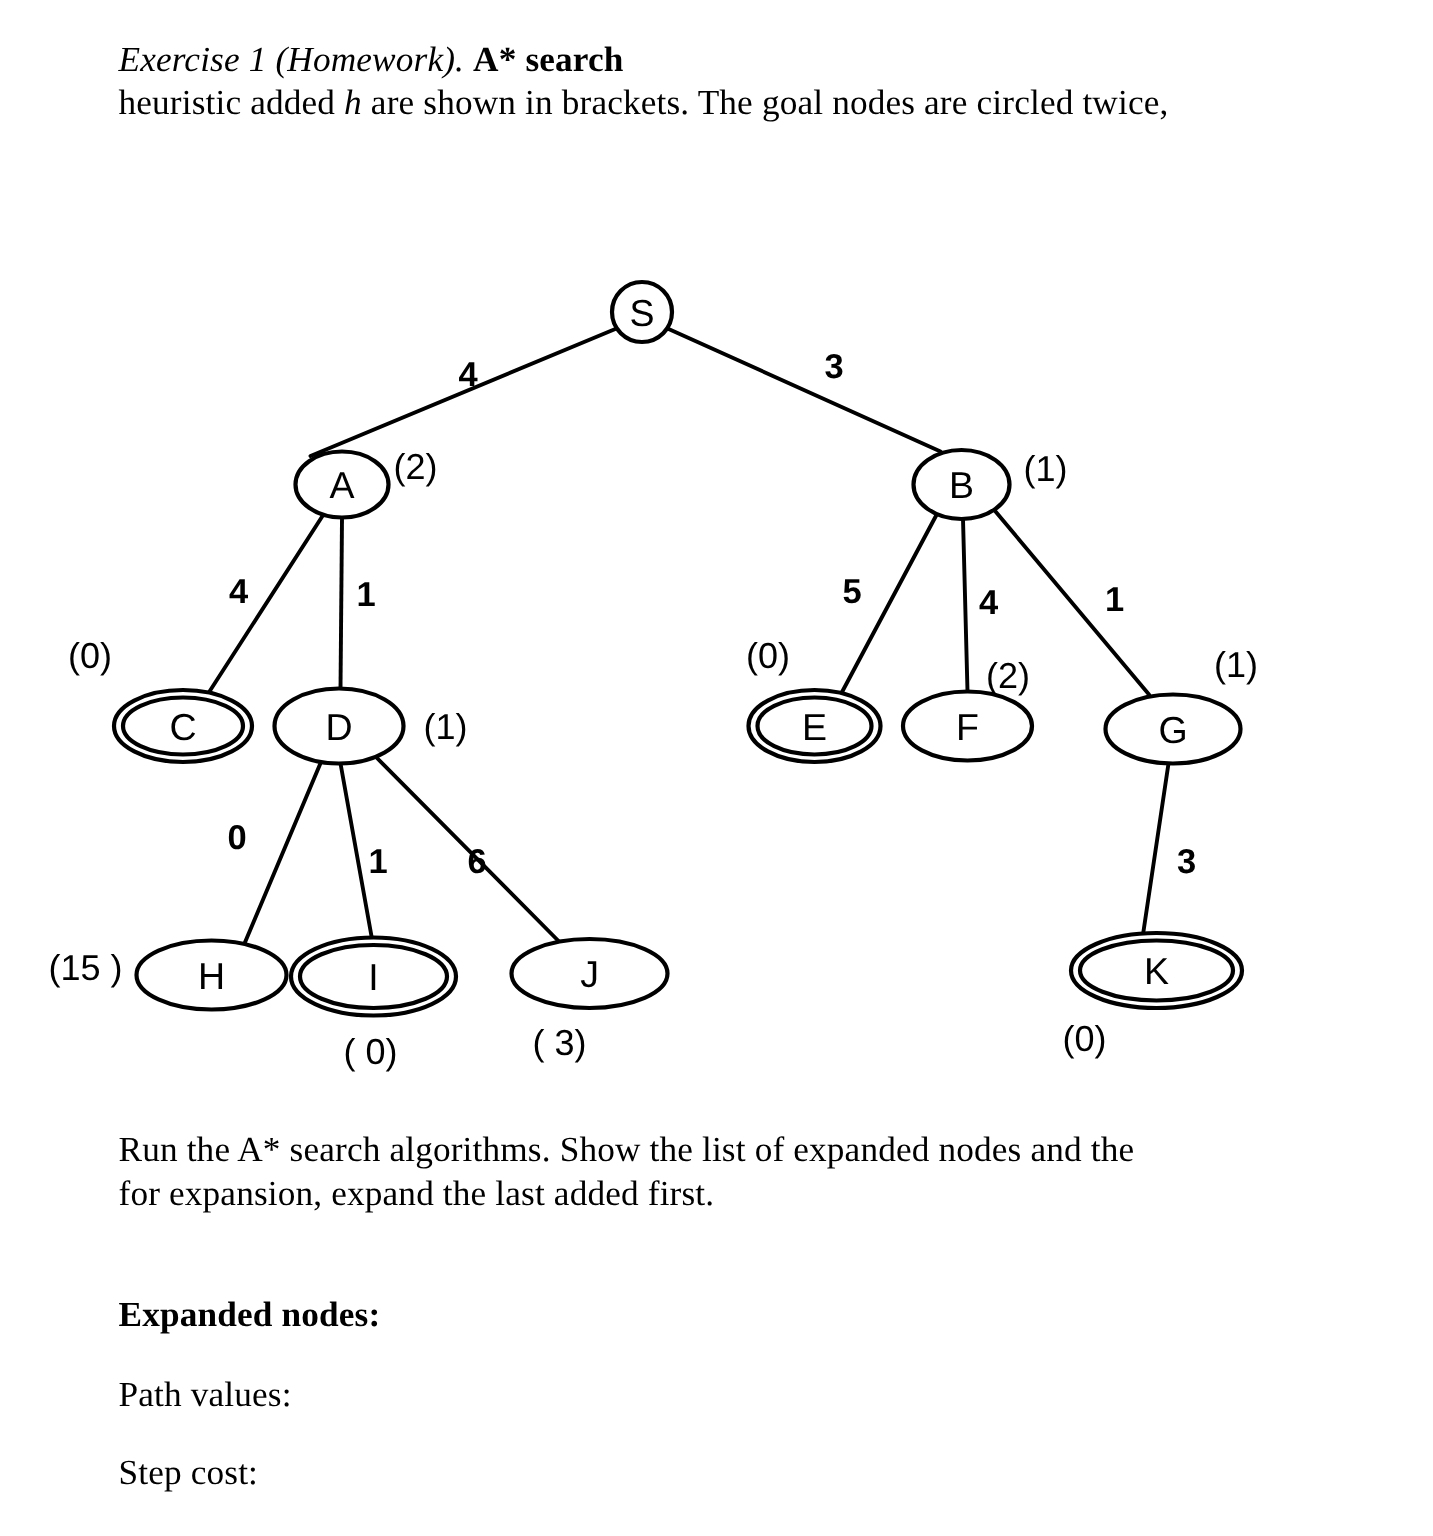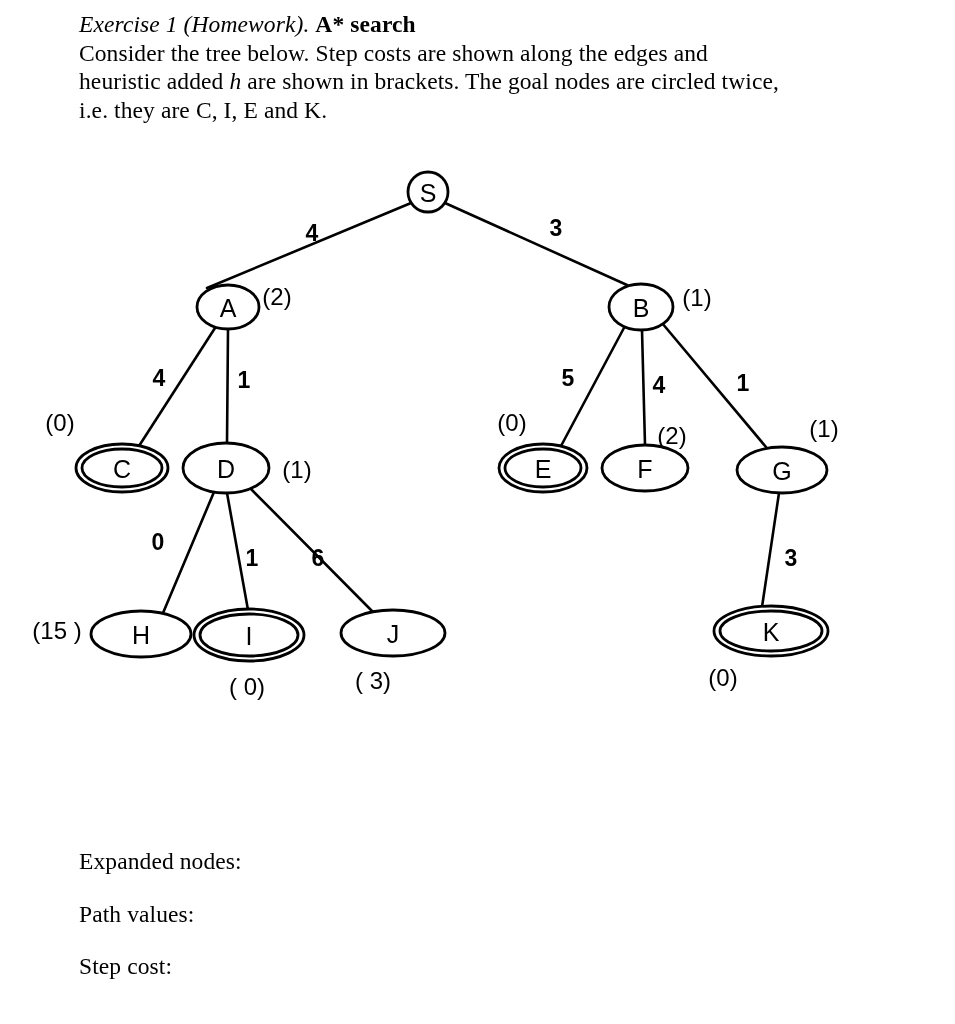--- a/index.html
+++ b/index.html
@@ -10,21 +10,21 @@
   body {
     width: 955px;
     height: 1024px;
     position: relative;
     font-family: "Liberation Serif", "DejaVu Serif", serif;
     color: #000000;
     overflow: hidden;
   }
   .page {
     position: absolute;
-    left: 0; top: 0;
+    left: 0; top: 16px;
     width: 955px;
     height: 908px;
   }
 
   
   .text-block {
     position: absolute;
     font-size: 23.5px;
     line-height: 28.5px;
     color: #000;
@@ -44,20 +44,21 @@
   .h-italic { font-style: italic; }
 
   #run-block {
     left: 79px;
     top: 737px;
     width: 860px;
   }
   #expanded-line {
     left: 79px;
     top: 847px;
+    font-weight: bold;
   }
   #path-found-line {
     left: 79px;
     top: 900px;
   }
   #path-cost-line {
     left: 79px;
     top: 952px;
   }
 
@@ -111,27 +112,25 @@
 </head>
 <body>
 
 <div class="page">
 
   <div class="text-block" id="intro-block">
     <div id="title-line">
       <span class="ex-italic">Exercise 1 (Homework).</span>
       <span class="ex-bold">A* search</span>
     </div>
-    <div>Consider the tree below. Step costs are shown along the edges and</div>
     <div>
       <span>heuristic added</span>
       <span class="h-italic">h</span>
       <span>are shown in brackets. The goal nodes are circled twice,</span>
     </div>
-    <div>i.e. they are C, I, E and K.</div>
   </div>
 
   <svg id="tree-svg" viewBox="0 0 955 570">
     <g id="edges-group">
         <line x1="411" y1="53" x2="207" y2="138" class="edge-line"></line>
         <line x1="445" y1="53" x2="627" y2="135" class="edge-line"></line>
         <line x1="215" y1="178" x2="139" y2="296" class="edge-line"></line>
         <line x1="228" y1="180" x2="227" y2="293" class="edge-line"></line>
         <line x1="214" y1="342" x2="163" y2="463" class="edge-line"></line>
         <line x1="227" y1="343" x2="248" y2="460" class="edge-line"></line>
@@ -217,19 +216,21 @@
         <text x="672" y="285" class="heur-label">(2)</text>
         <text x="824" y="278" class="heur-label">(1)</text>
         <text x="57" y="480" class="heur-label">(15 )</text>
         <text x="247" y="536" class="heur-label">( 0)</text>
         <text x="373" y="530" class="heur-label">( 3)</text>
         <text x="723" y="527" class="heur-label">(0)</text>
       </g>
   </svg>
 
   <div class="text-block" id="run-block">
+    <div>Run the A* search algorithms. Show the list of expanded nodes and the</div>
+    <div>for expansion, expand the last added first.</div>
   </div>
 
   <div class="text-block" id="expanded-line">Expanded nodes:</div>
   <div class="text-block" id="path-found-line">Path values:</div>
   <div class="text-block" id="path-cost-line">Step cost:</div>
 
 </div>
 
 </body></html>

